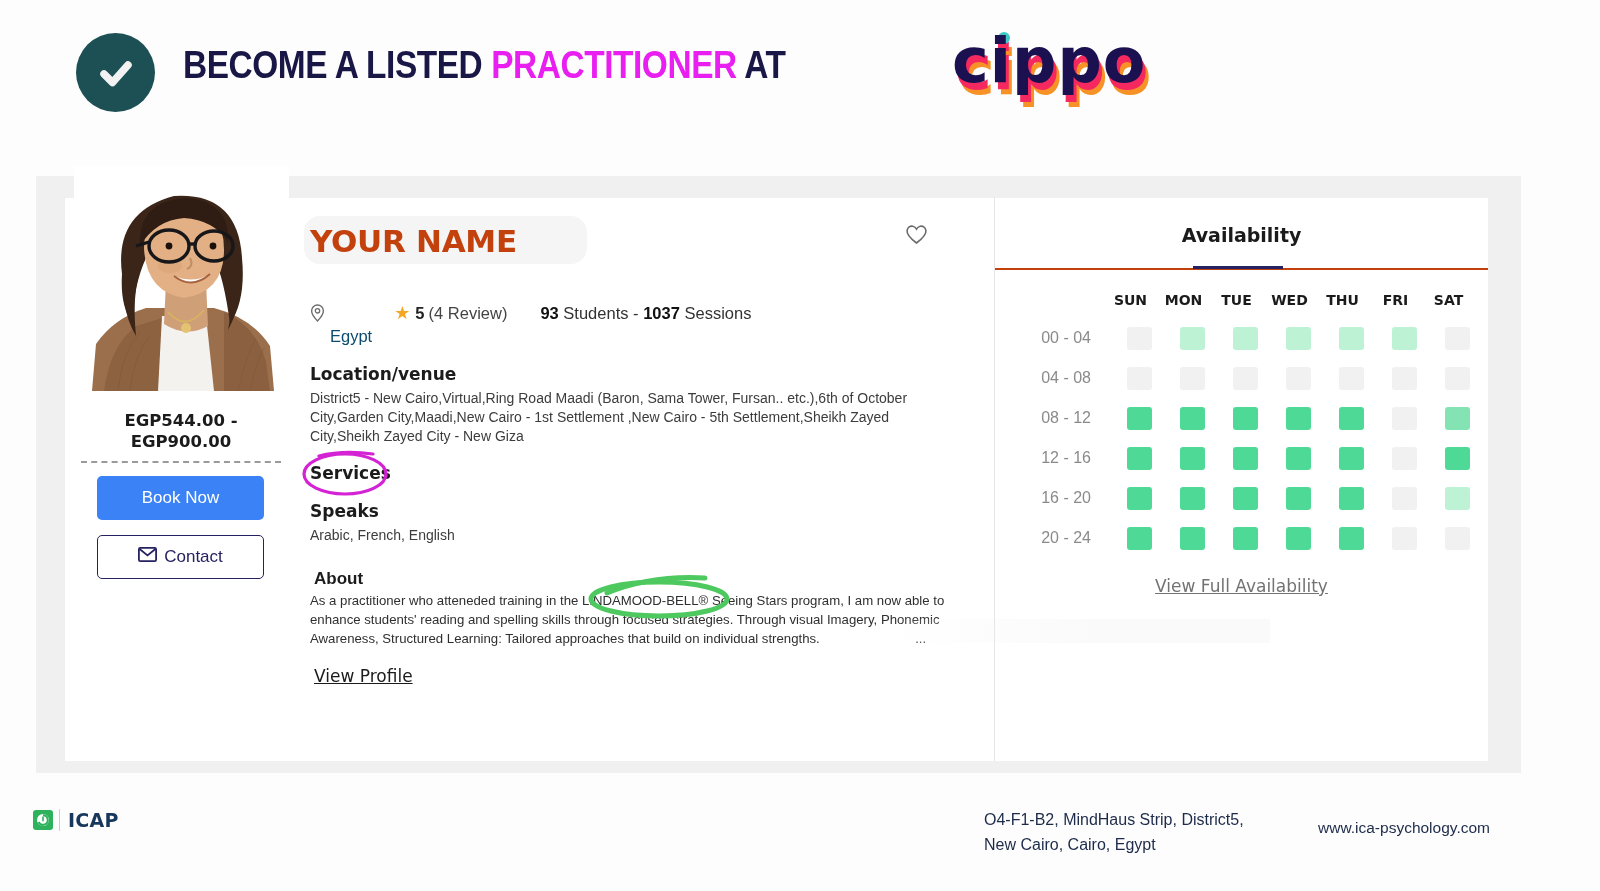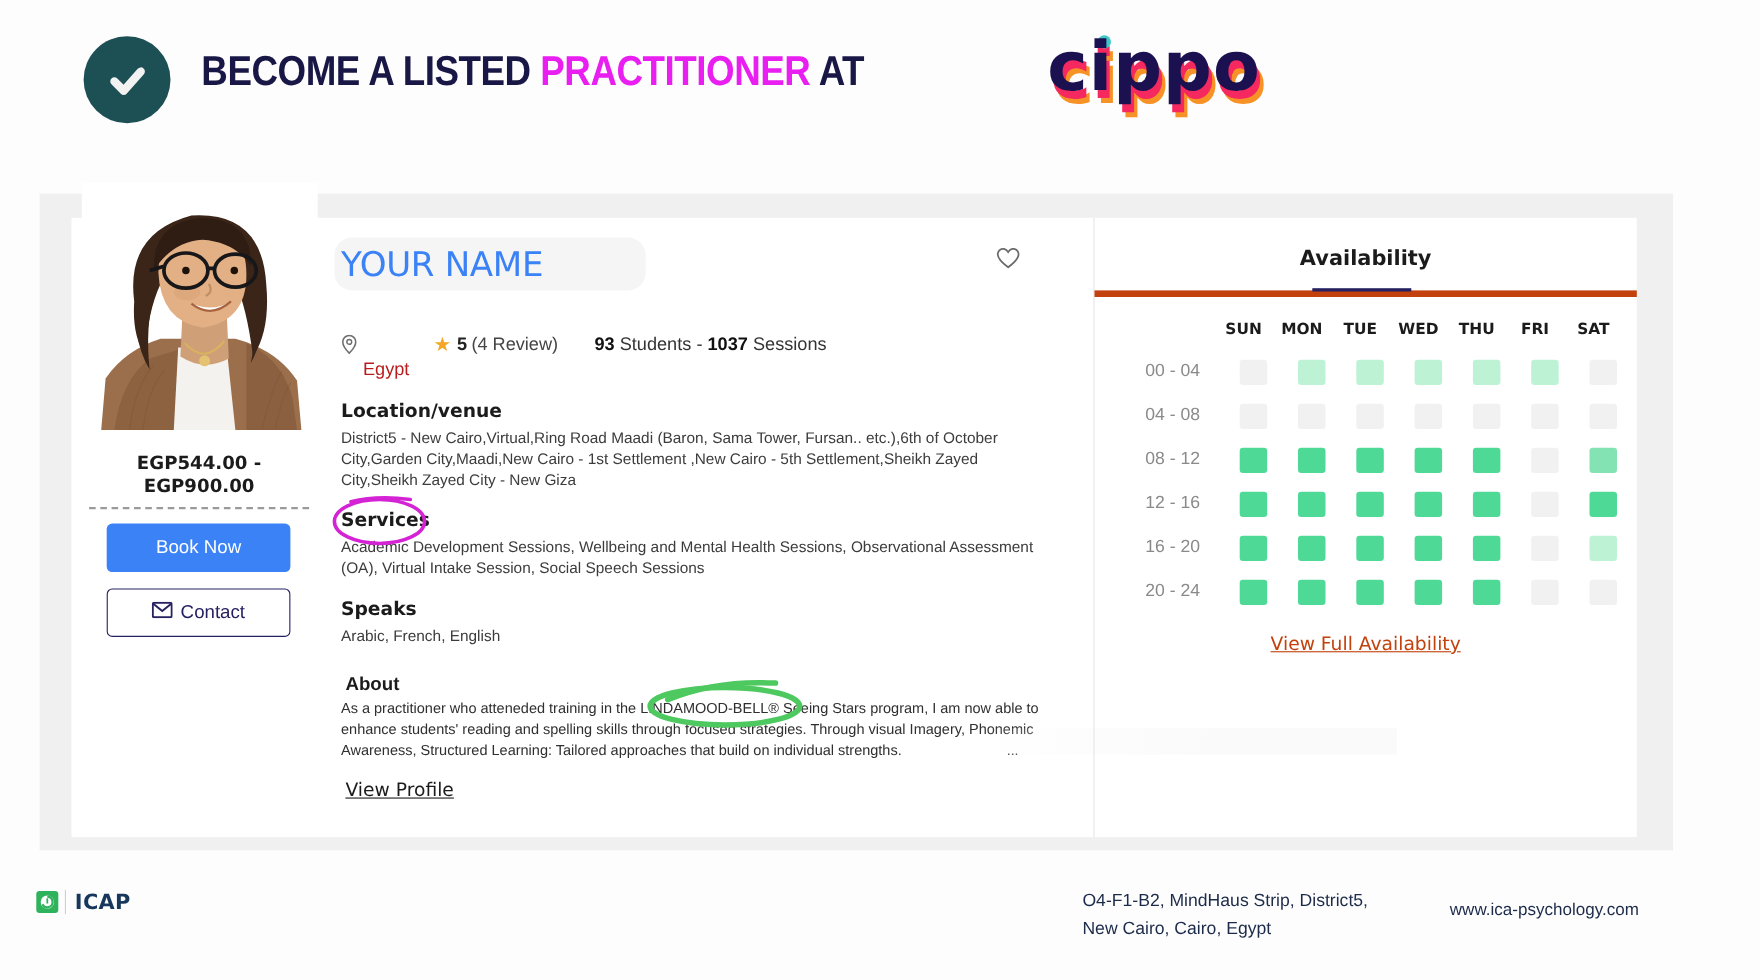--- a/index.html
+++ b/index.html
@@ -118,36 +118,36 @@
     flex: 1; position: relative; padding: 20px 40px 0 12px;
   }
   #name-row { position: relative; height: 50px; }
   #name-blur-bg {
     position: absolute; left: -6px; top: -2px;
     width: 283px; height: 48px;
     background: #f5f5f5; border-radius: 16px;
   }
   #your-name {
     position: relative;
-    font-size: 31px; font-weight: 400; color: #3b82f6;
+    font-size: 31px; font-weight: 700; color: #c2410c;
     letter-spacing: -0.3px;
     font-family: "DejaVu Sans", sans-serif;
     line-height: 46px;
   }
   #fav-heart {
     position: absolute; right: 26px; top: 6px;
     cursor: pointer;
   }
 
   #meta-row {
     display: flex; align-items: center;
     margin-top: 12px; font-size: 16.5px; color: #4b4b4b;
   }
   #meta-row .pin { margin-right: 5px; display: flex; }
-  #meta-row .country { margin-right: 22px; color: #b91c1c; margin-top: 47px; }
+  #meta-row .country { margin-right: 22px; color: #0c4a6e; margin-top: 47px; }
   #meta-row .star { color: #f5a623; font-size: 18px; margin-right: 5px; }
   #meta-row .rating-num { font-weight: 700; color: #222; margin-right: 4px; }
   #meta-row .review-count { color: #444; }
   #meta-row .stats { margin-left: 33px; color: #333; }
   #meta-row .stats b { font-weight: 700; color: #111; }
 
   .sec-head {
     font-size: 17px; font-weight: 700; color: #1b1b1b;
     font-family: "DejaVu Sans", sans-serif;
   }
@@ -195,21 +195,21 @@
   }
 
   
   #right-col {
     width: 494px; flex: 0 0 494px;
     border-left: 1px solid #e6e6e6;
     position: relative;
   }
   #avail-tab-wrap {
     height: 72px; position: relative;
-    border-bottom: 6px solid #c2410c;
+    border-bottom: 2px solid #c2410c;
     display: flex; align-items: flex-start; justify-content: center;
   }
   #avail-tab {
     margin-top: 26px;
     font-size: 19px; font-weight: 700; color: #1b1b1b;
     cursor: pointer;
     font-family: "DejaVu Sans", sans-serif;
   }
   #avail-tab-underline {
     position: absolute; left: 198px; bottom: -1px;
@@ -239,21 +239,21 @@
     font-size: 16px; color: #8a8a8a;
   }
   .cell { height: 23px; border-radius: 3px; }
   .cell.none { background: #f1f1f1; }
   .cell.low  { background: #bdf2d5; }
   .cell.mid  { background: #83e3b2; }
   .cell.high { background: #4fd996; }
 
   #view-full-avail {
     display: block; text-align: center; margin-top: 18px;
-    font-size: 17px; color: #c2410c; text-decoration: underline;
+    font-size: 17px; color: #737373; text-decoration: underline;
     cursor: pointer;
     font-family: "DejaVu Sans", sans-serif;
   }
 
   
   #footer { position: absolute; left: 0; top: 795px; width: 1600px; height: 96px; }
   #icap-logo { position: absolute; left: 33px; top: 14px; display: flex; align-items: center; }
   #icap-mark {
     width: 20px; height: 20px; border-radius: 3px; background: #2eb35c;
     display: flex; align-items: center; justify-content: center; margin-right: 6px;
@@ -410,21 +410,20 @@
     <div id="services-section">
       <div id="services-head-wrap">
         <div id="pink-circle">
           <svg width="96" height="48" viewBox="0 0 96 48" aria-hidden="true">
             <ellipse cx="46" cy="25" rx="41" ry="20" fill="none" stroke="#d423d4" stroke-width="3.2"></ellipse>
             <path d="M20 7 Q44 1 74 5" fill="none" stroke="#d423d4" stroke-width="3.2" stroke-linecap="round"></path>
           </svg>
         </div>
         <div class="sec-head">Services</div>
       </div>
-      <div class="sec-body">Academic Development Sessions, Wellbeing and Mental Health Sessions, Observational Assessment (OA), Virtual Intake Session, Social Speech Sessions</div>
     </div>
 
     <div id="speaks-section">
       <div class="sec-head">Speaks</div>
       <div class="sec-body">Arabic, French, English</div>
     </div>
 
     <div id="about-section">
       <div id="about-head">About</div>
       <div id="about-body">As a practitioner who atteneded training in the LINDAMOOD-BELL® Seeing Stars program, I am now able to enhance students' reading and spelling skills through focused strategies. Through visual Imagery, Phonemic Awareness, Structured Learning: Tailored approaches that build on individual strengths.</div>

